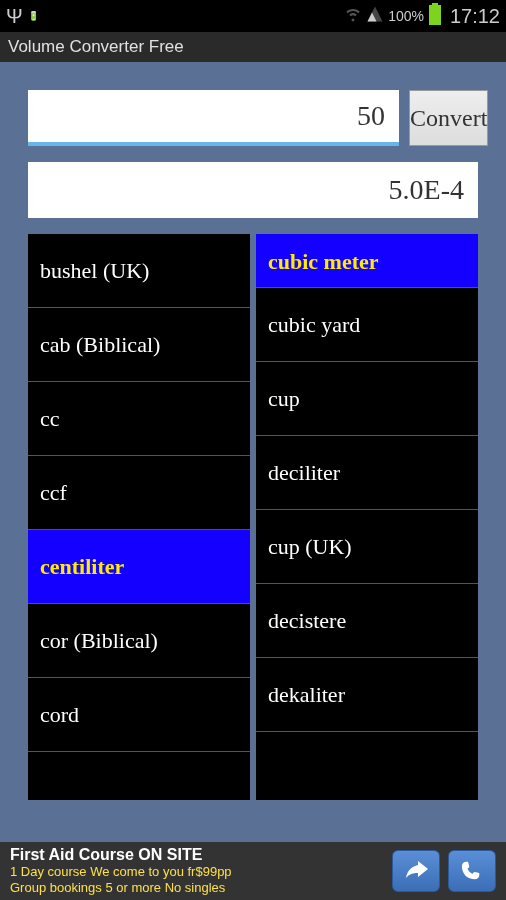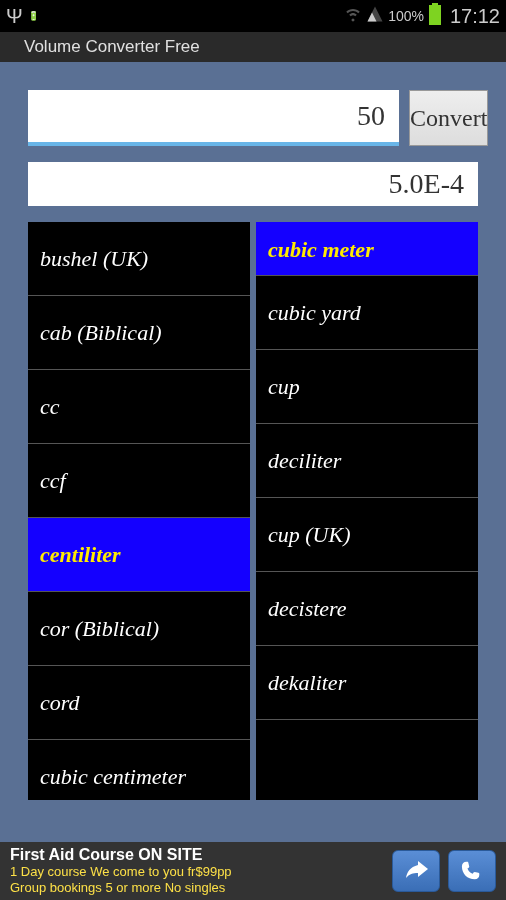--- a/index.html
+++ b/index.html
@@ -29,21 +29,21 @@
   .wifi-icon, .signal-icon { color: #aaa; }
   .battery-text { color: #ccc; font-size: 14px; }
   .battery-icon { color: #7ed321; font-size: 18px; }
   .clock { color: #ccc; font-size: 20px; margin-left: 4px; }
   .title-bar {
     height: 30px;
     background: #2a2a2a;
     color: #e0e0e0;
     font-family: Arial, sans-serif;
     font-size: 17px;
-    padding: 4px 24px;
+    padding: 4px 8px;
     display: flex;
     align-items: center;
   }
   .content {
     padding: 28px;
     display: flex;
     flex-direction: column;
     gap: 16px;
     height: calc(100% - 32px - 30px - 72px);
   }
@@ -66,37 +66,36 @@
   .convert-btn {
     width: 145px;
     background: linear-gradient(#eee, #ddd);
     border: 1px solid #999;
     font-size: 24px;
     font-family: Georgia, serif;
     color: #333;
     cursor: pointer;
   }
   .result-field {
-    height: 44px;
+    height: 56px;
     background: #fff;
     text-align: right;
     padding: 0 14px;
     font-size: 28px;
     font-family: Georgia, serif;
     color: #333;
     display: flex;
     align-items: center;
     justify-content: flex-end;
   }
   .lists-row {
     display: flex;
     gap: 6px;
     flex: 1;
     overflow: hidden;
-    font-style: italic;
   }
   .unit-list {
     flex: 1;
     background: #000;
     overflow: hidden;
     display: flex;
     flex-direction: column;
   }
   .unit-item {
     height: 74px;
@@ -192,21 +191,20 @@
   <div class="result-field">5.0E-4</div>
   <div class="lists-row">
     <div class="unit-list left-list" id="left-list">
         <div class="unit-item">bushel (UK)</div>
         <div class="unit-item">cab (Biblical)</div>
         <div class="unit-item">cc</div>
         <div class="unit-item">ccf</div>
         <div class="unit-item selected">centiliter</div>
         <div class="unit-item">cor (Biblical)</div>
         <div class="unit-item">cord</div>
-        <div class="unit-item">cubic centimeter</div>
       </div>
     <div class="unit-list right-list" id="right-list">
         <div class="unit-item selected">cubic meter</div>
         <div class="unit-item">cubic yard</div>
         <div class="unit-item">cup</div>
         <div class="unit-item">deciliter</div>
         <div class="unit-item">cup (UK)</div>
         <div class="unit-item">decistere</div>
         <div class="unit-item">dekaliter</div>
       </div>

